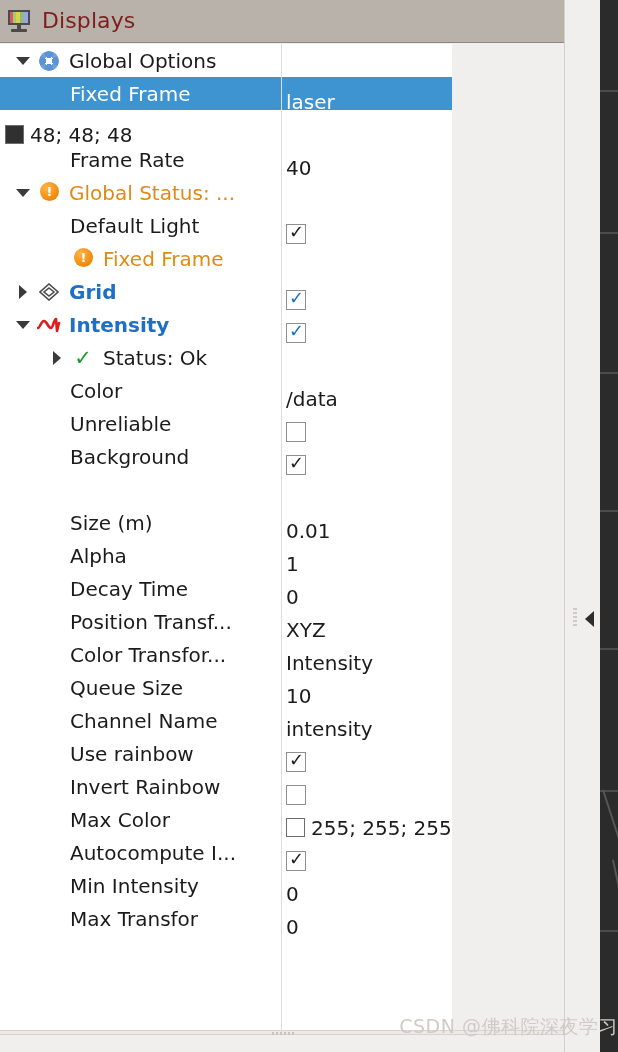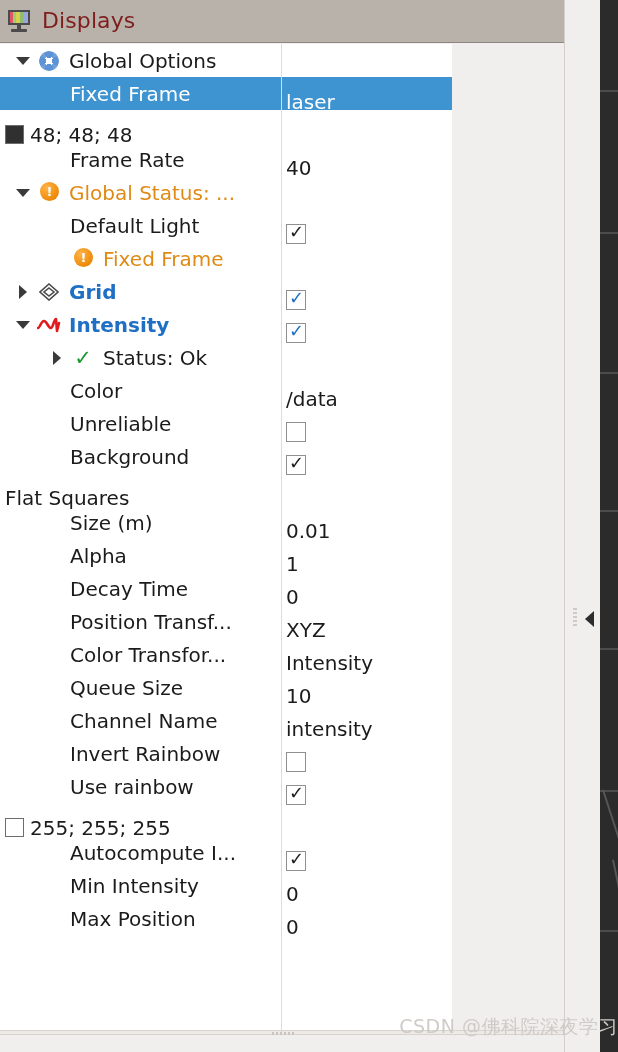--- a/index.html
+++ b/index.html
@@ -533,23 +533,20 @@
             <div class="cell-name">
               <div class="ind" style="width: 44px;"></div>
               <div class="arrow-slot"></div>
               <span class="lbl">Background</span>
             </div>
             <div class="cell-val">
               <div class="cb checked"></div>
             </div>
           </div>
           <div class="row">
-            <div class="cell-val">
-              <span class="val">Flat Squares</span>
-            </div>
           </div>
           <div class="row">
             <div class="cell-name">
               <div class="ind" style="width: 44px;"></div>
               <div class="arrow-slot"></div>
               <span class="lbl">Size (m)</span>
             </div>
             <div class="cell-val">
               <span class="val">0.01</span>
             </div>
@@ -611,37 +608,42 @@
               <span class="lbl">Channel Name</span>
             </div>
             <div class="cell-val">
               <span class="val">intensity</span>
             </div>
           </div>
           <div class="row">
             <div class="cell-name">
               <div class="ind" style="width: 44px;"></div>
               <div class="arrow-slot"></div>
+              <span class="lbl">Use rainbow</span>
+            </div>
+            <div class="cell-val">
+              <div class="cb checked"></div>
+            </div>
+          </div>
+          <div class="row">
+            <div class="cell-name">
+              <div class="ind" style="width: 44px;"></div>
+              <div class="arrow-slot"></div>
               <span class="lbl">Invert Rainbow</span>
             </div>
             <div class="cell-val">
               <div class="cb"></div>
             </div>
           </div>
           <div class="row">
             <div class="cell-name">
               <div class="ind" style="width: 44px;"></div>
               <div class="arrow-slot"></div>
-              <span class="lbl">Use rainbow</span>
-            </div>
-            <div class="cell-val">
-              <div class="cb checked"></div>
-            </div>
-          </div>
-          <div class="row">
+              <span class="lbl">Max Color</span>
+            </div>
             <div class="cell-val">
               <div class="swatch" style="background: rgb(255, 255, 255);"></div>
               <span class="val">255; 255; 255</span>
             </div>
           </div>
           <div class="row">
             <div class="cell-name">
               <div class="ind" style="width: 44px;"></div>
               <div class="arrow-slot"></div>
               <span class="lbl">Autocompute I...</span>
@@ -657,21 +659,21 @@
               <span class="lbl">Min Intensity</span>
             </div>
             <div class="cell-val">
               <span class="val">0</span>
             </div>
           </div>
           <div class="row">
             <div class="cell-name">
               <div class="ind" style="width: 44px;"></div>
               <div class="arrow-slot"></div>
-              <span class="lbl">Max Position</span>
+              <span class="lbl">Max Transfor</span>
             </div>
             <div class="cell-val">
               <span class="val">0</span>
             </div>
           </div>
         </div>
     </div>
 
     <div class="bottom-splitter">
       <div class="bgrip"></div>

